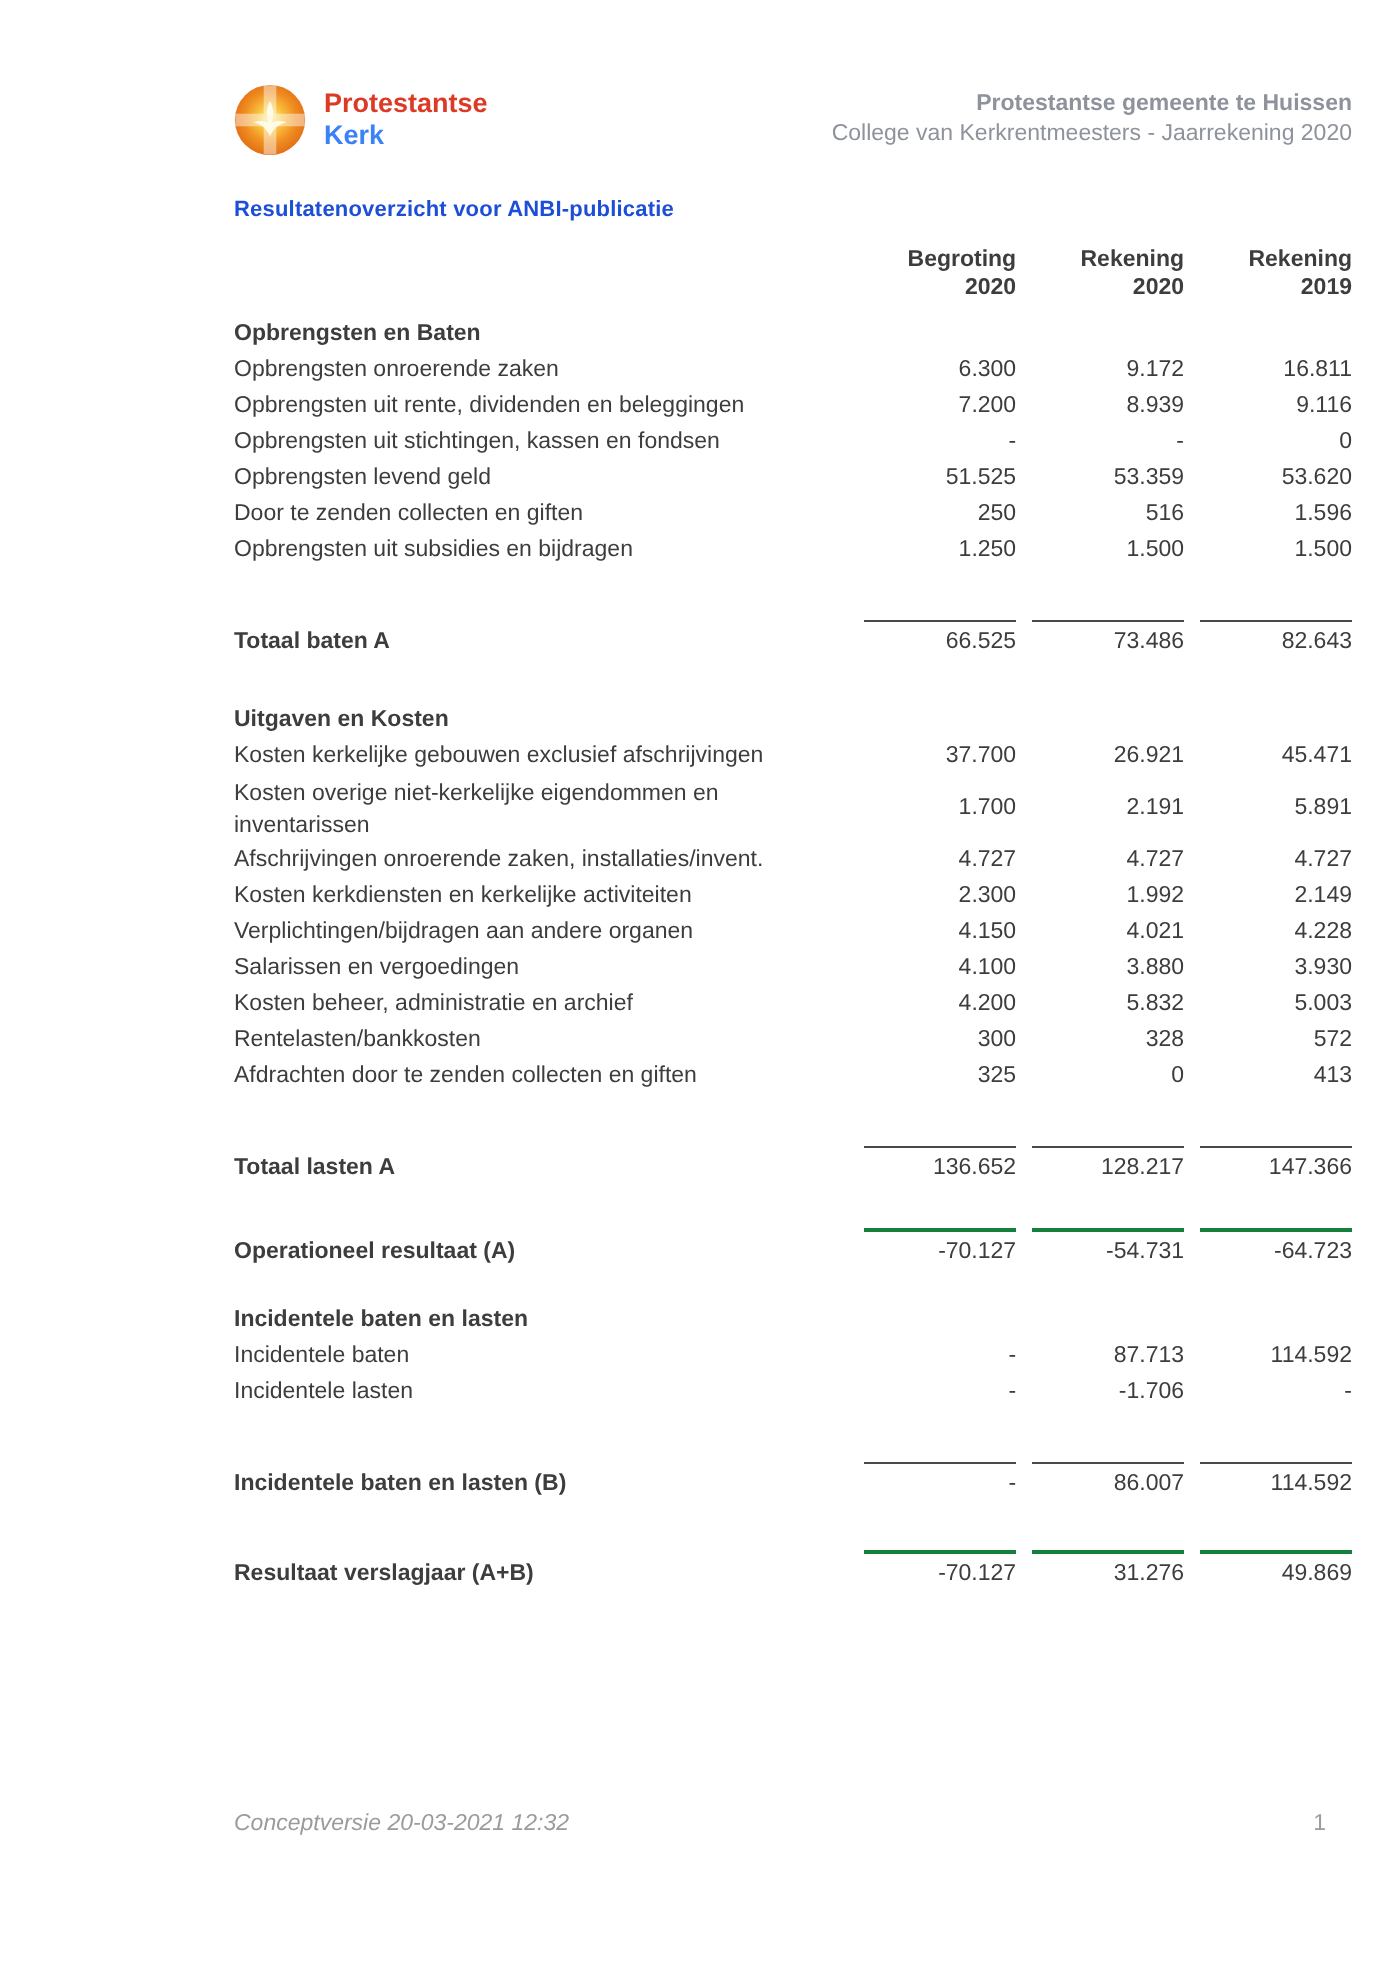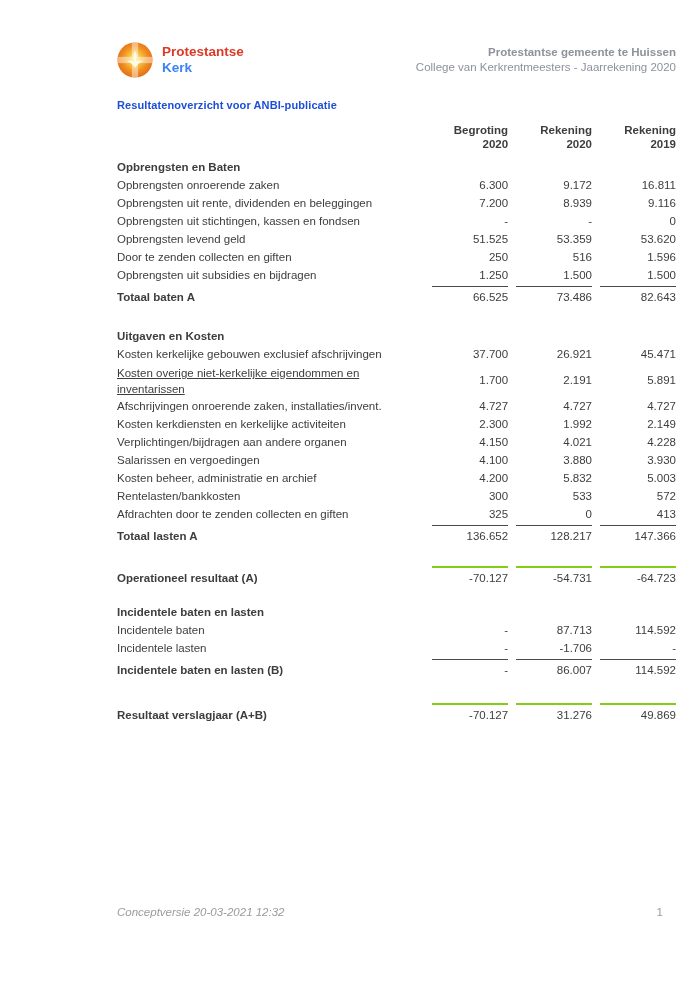--- a/index.html
+++ b/index.html
@@ -25,24 +25,24 @@
   col.c-num { width:82px; }
   td { vertical-align:bottom; font-size:11.5px; line-height:18px; padding:0; }
   td.num { padding-left:8px; }
   .v { text-align:right; display:block; }
   tr.colhead td { font-weight:bold; vertical-align:top; }
   tr.colhead .v span { display:block; line-height:14px; }
   tr.heading td { font-weight:bold; padding-top:7px; }
   tr.heading-gap td { padding-top:21px; }
   tr.total td.label { font-weight:bold; }
   tr.total td.num { padding-top:2px; }
-  tr.total .v { border-top:1px solid #4a4a4a; padding-top:1px; }
+  tr.total .v { border-top:1px solid #4a4a4a; padding-top:1px;margin-top:24px; }
   tr.result td { padding-top:21px; }
   tr.result td.label { font-weight:bold; }
-  tr.result .v { border-top:2px solid #84cc16; padding-top:1px; }
+  tr.result .v { border-top:2px solid #15803d; padding-top:1px; }
   tr.result-gap2 td { padding-top:24px; }
   tr.heading-gap2 td { padding-top:16px; }
 
   
   .footer { position:absolute; left:117px; right:37px; top:906px; display:flex; justify-content:space-between; font-size:11.5px; color:#9b9b9b; }
   .footer-left { font-style:italic; }
 </style>
 </head>
 <body>
 
@@ -209,21 +209,21 @@
             <span class="v">37.700</span>
           </td>
       <td class="num">
             <span class="v">26.921</span>
           </td>
       <td class="num">
             <span class="v">45.471</span>
           </td>
     </tr>
     <tr>
-      <td class="label" style="line-height:16px;padding-top:2px;text-decoration:underline;">Kosten overige niet-kerkelijke eigendommen en inventarissen</td>
+      <td class="label" style="line-height:16px;padding-top:2px;">Kosten overige niet-kerkelijke eigendommen en inventarissen</td>
       <td class="num" style="vertical-align:middle;">
             <span class="v">1.700</span>
           </td>
       <td class="num" style="vertical-align:middle;">
             <span class="v">2.191</span>
           </td>
       <td class="num" style="vertical-align:middle;">
             <span class="v">5.891</span>
           </td>
     </tr>
@@ -286,21 +286,21 @@
       <td class="num">
             <span class="v">5.003</span>
           </td>
     </tr>
     <tr>
       <td class="label">Rentelasten/bankkosten</td>
       <td class="num">
             <span class="v">300</span>
           </td>
       <td class="num">
-            <span class="v">533</span>
+            <span class="v">328</span>
           </td>
       <td class="num">
             <span class="v">572</span>
           </td>
     </tr>
     <tr>
       <td class="label">Afdrachten door te zenden collecten en giften</td>
       <td class="num">
             <span class="v">325</span>
           </td>

